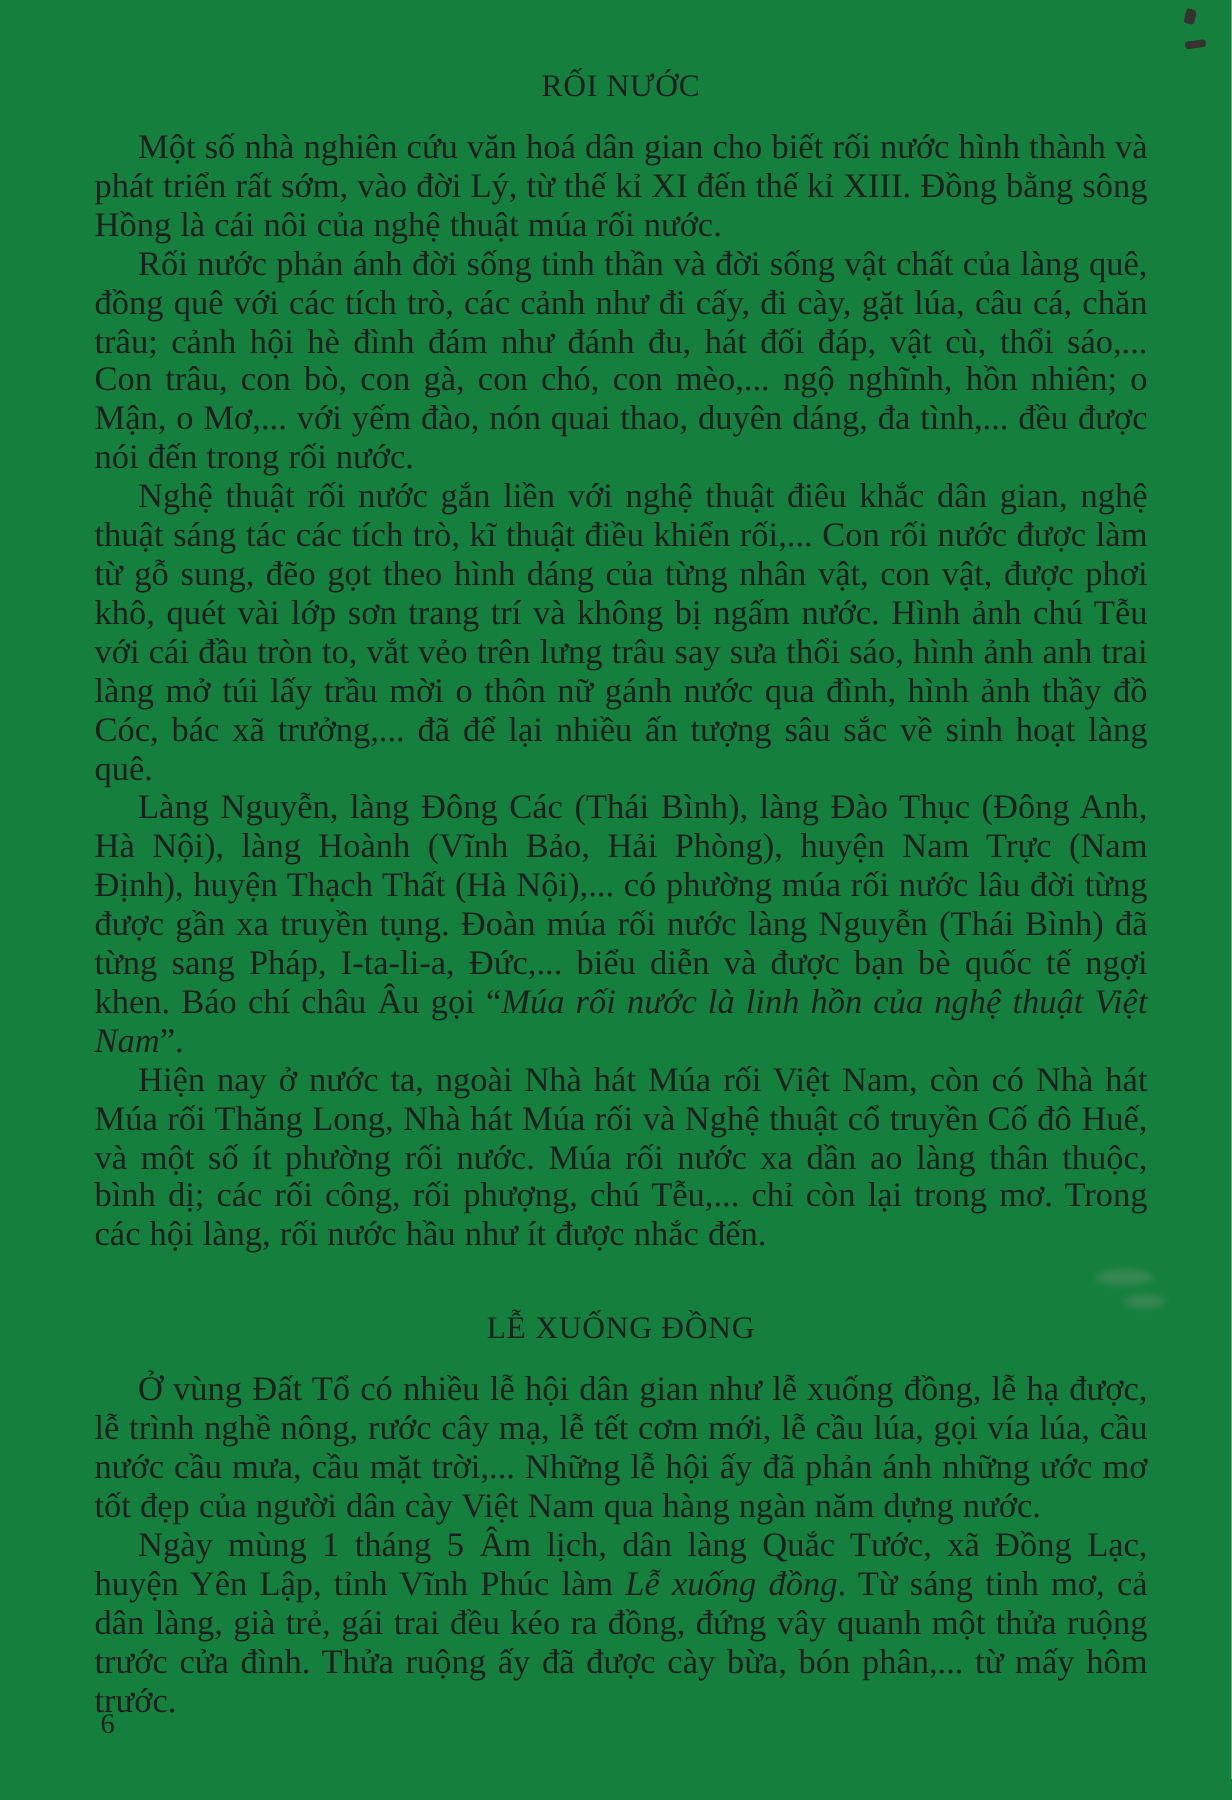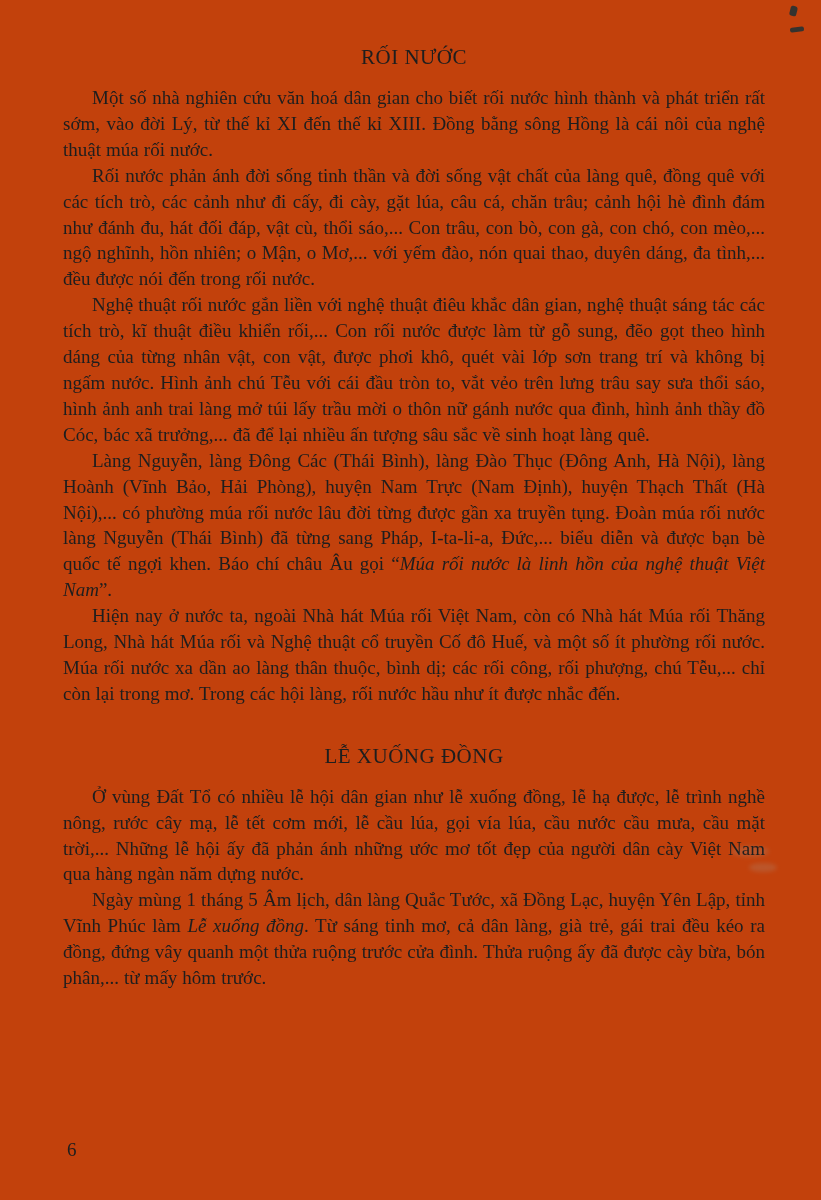--- a/index.html
+++ b/index.html
@@ -6,21 +6,21 @@
     margin: 0;
     padding: 0;
   }
   body {
     background: #ffffff;
   }
   .page {
     position: relative;
     width: 821px;
     height: 1200px;
-    background: #c2410c;
+    background: #15803d;
     color: #1e1e1e;
     font-family: "Liberation Serif", "DejaVu Serif", serif;
     overflow: hidden;
   }
   .content {
     position: absolute;
     top: 42px;
     left: 63px;
     right: 56px;
   }
@@ -30,21 +30,21 @@
     font-size: 21px;
     line-height: 30px;
     font-weight: 400;
     letter-spacing: 0.5px;
   }
   .section-2 .section-title {
     margin-top: 34px;
   }
   .para {
     margin: 0;
-    font-size: 19px;
+    font-size: 23px;
     line-height: 25.9px;
     text-align: justify;
     text-indent: 29px;
     word-spacing: 0.3px;
   }
   .para em {
     font-style: italic;
   }
   .page-number {
     position: absolute;

